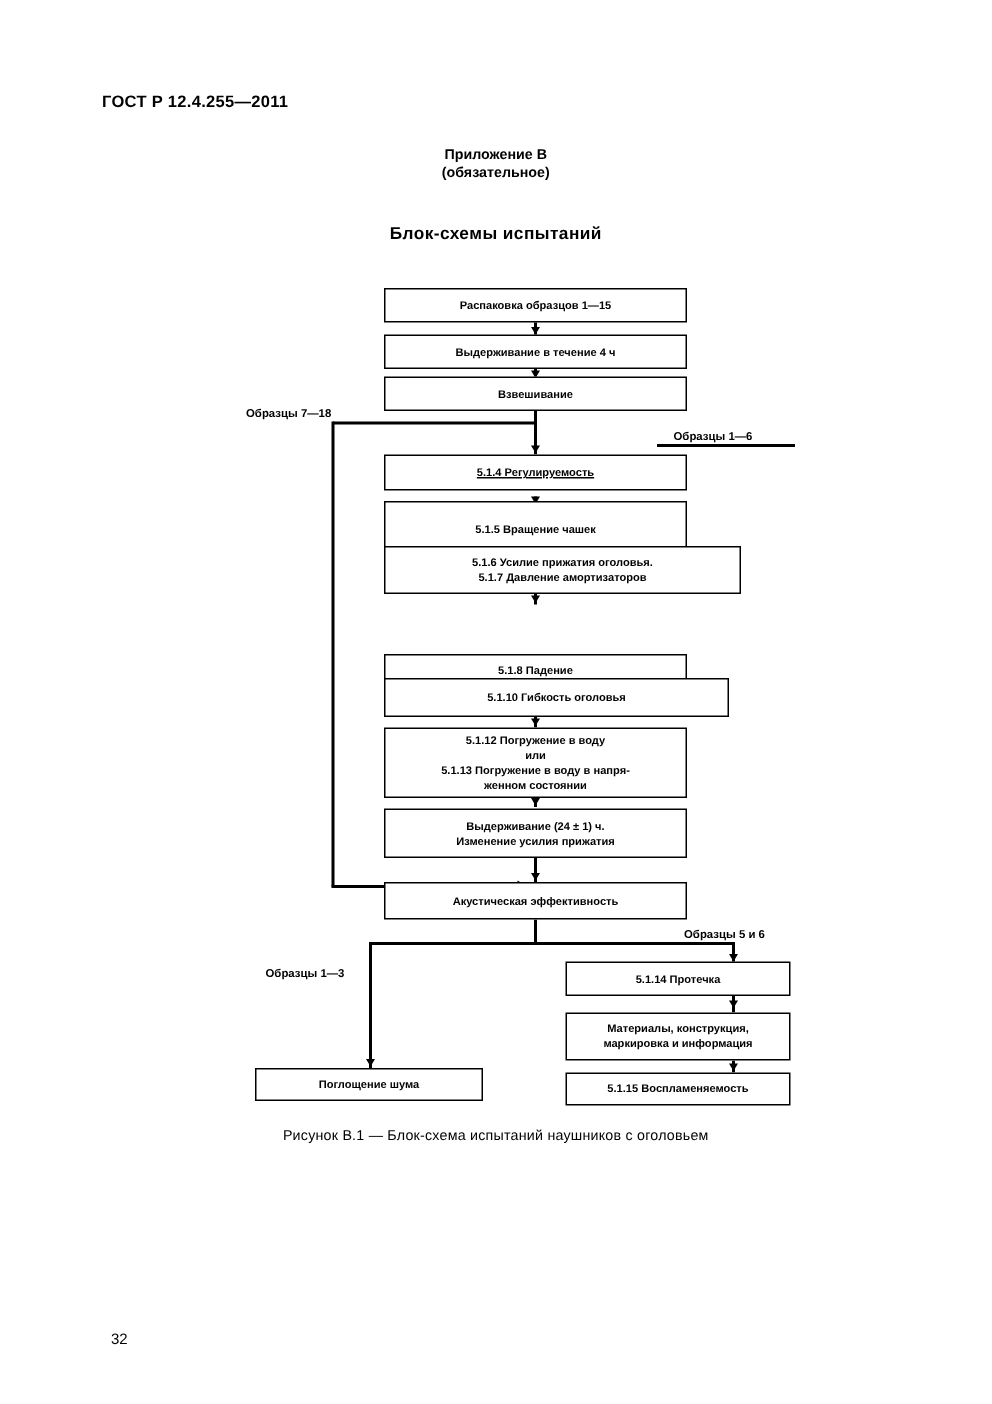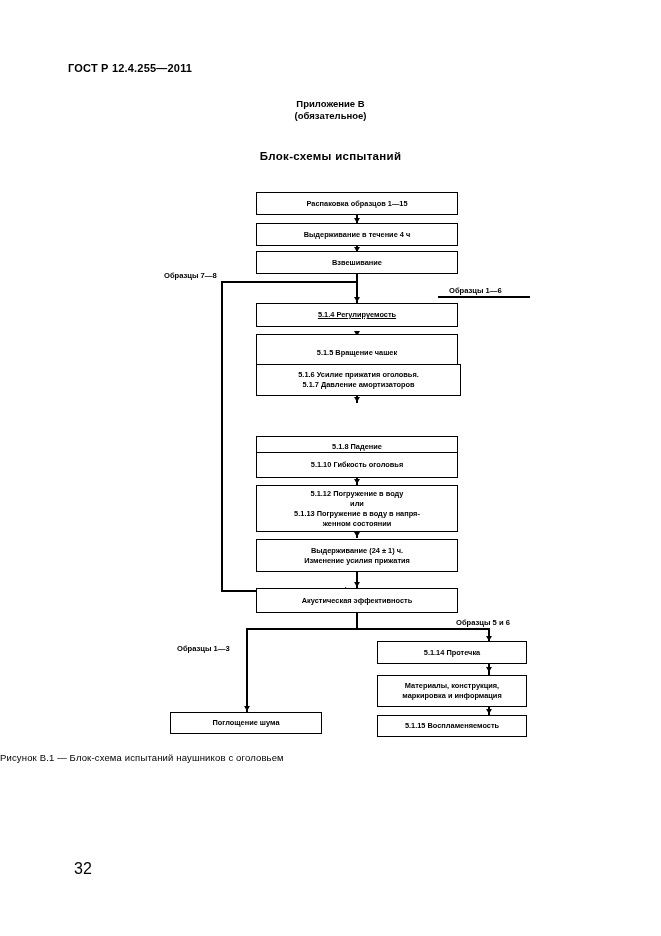--- a/index.html
+++ b/index.html
@@ -47,28 +47,29 @@
     text-align: center;
     font-size: 11.5px;
     font-weight: bold;
     letter-spacing: 0.3px;
   }
   .figure-caption {
     position: absolute;
     left: 0;
     top: 752px;
     width: 661px;
+    text-align: center;
     font-size: 9.5px;
     letter-spacing: 0.15px;
   }
   .page-number {
     position: absolute;
     left: 74px;
-    top: 860px;
-    font-size: 16px;
+    top: 888px;
+    font-size: 10px;
   }
 
   
   .fc-box {
     position: absolute;
     box-sizing: border-box;
     border: 1.6px solid #000;
     background: #ffffff;
     display: flex;
     align-items: center;
@@ -189,32 +190,32 @@
     </div>
 
     <div class="fc-box" style="left:256px; top:303px; width:202px; height:24px;text-decoration:underline;">
       <span class="txt">5.1.4 Регулируемость</span>
     </div>
 
     <div class="fc-box" style="left:256px; top:334px; width:202px; height:38px;">
       <span class="txt">5.1.5 Вращение чашек</span>
     </div>
 
-    <div class="fc-box" style="left:256px; top:364px; width:205px; height:32px;align-items:center;">
+    <div class="fc-box" style="left:256px; top:364px; width:238px; height:32px;align-items:center;">
       <span class="txt">5.1.6 Усилие прижатия оголовья.
 5.1.7 Давление амортизаторов</span>
     </div>
 
     <div class="fc-box" style="left:256px; top:404px; width:202px; height:42px;margin-top:32px;">
       <span class="txt">5.1.8 Падение
 или
 5.1.9 Падение при низкой температуре</span>
     </div>
 
-    <div class="fc-box" style="left:256px; top:452px; width:202px; height:26px;">
+    <div class="fc-box" style="left:256px; top:452px; width:230px; height:26px;">
       <span class="txt">5.1.10 Гибкость оголовья</span>
     </div>
 
     <div class="fc-box" style="left:256px; top:485px; width:202px; height:47px;">
       <span class="txt">5.1.12 Погружение в воду
 или
 5.1.13 Погружение в воду в напря-
 женном состоянии</span>
     </div>
 
@@ -237,21 +238,21 @@
     </div>
 
     <div class="fc-box" style="left:377px; top:715px; width:150px; height:22px;">
       <span class="txt">5.1.15 Воспламеняемость</span>
     </div>
 
     <div class="fc-box" style="left:170px; top:712px; width:152px; height:22px;">
       <span class="txt">Поглощение шума</span>
     </div>
 
-    <div class="fc-label" style="left:163px; top:271px;">Образцы 7—8</div>
+    <div class="fc-label" style="left:163px; top:271px;">Образцы 7—18</div>
 
     <div class="fc-label" style="left:448px; top:286px;">Образцы 1—6</div>
 
     <div class="fc-label" style="left:455px; top:618px;">Образцы 5 и 6</div>
 
     <div class="fc-label" style="left:176px; top:644px;">Образцы 1—3</div>
 
   </div>
 
   <div class="figure-caption">Рисунок В.1 — Блок-схема испытаний наушников с оголовьем</div>

